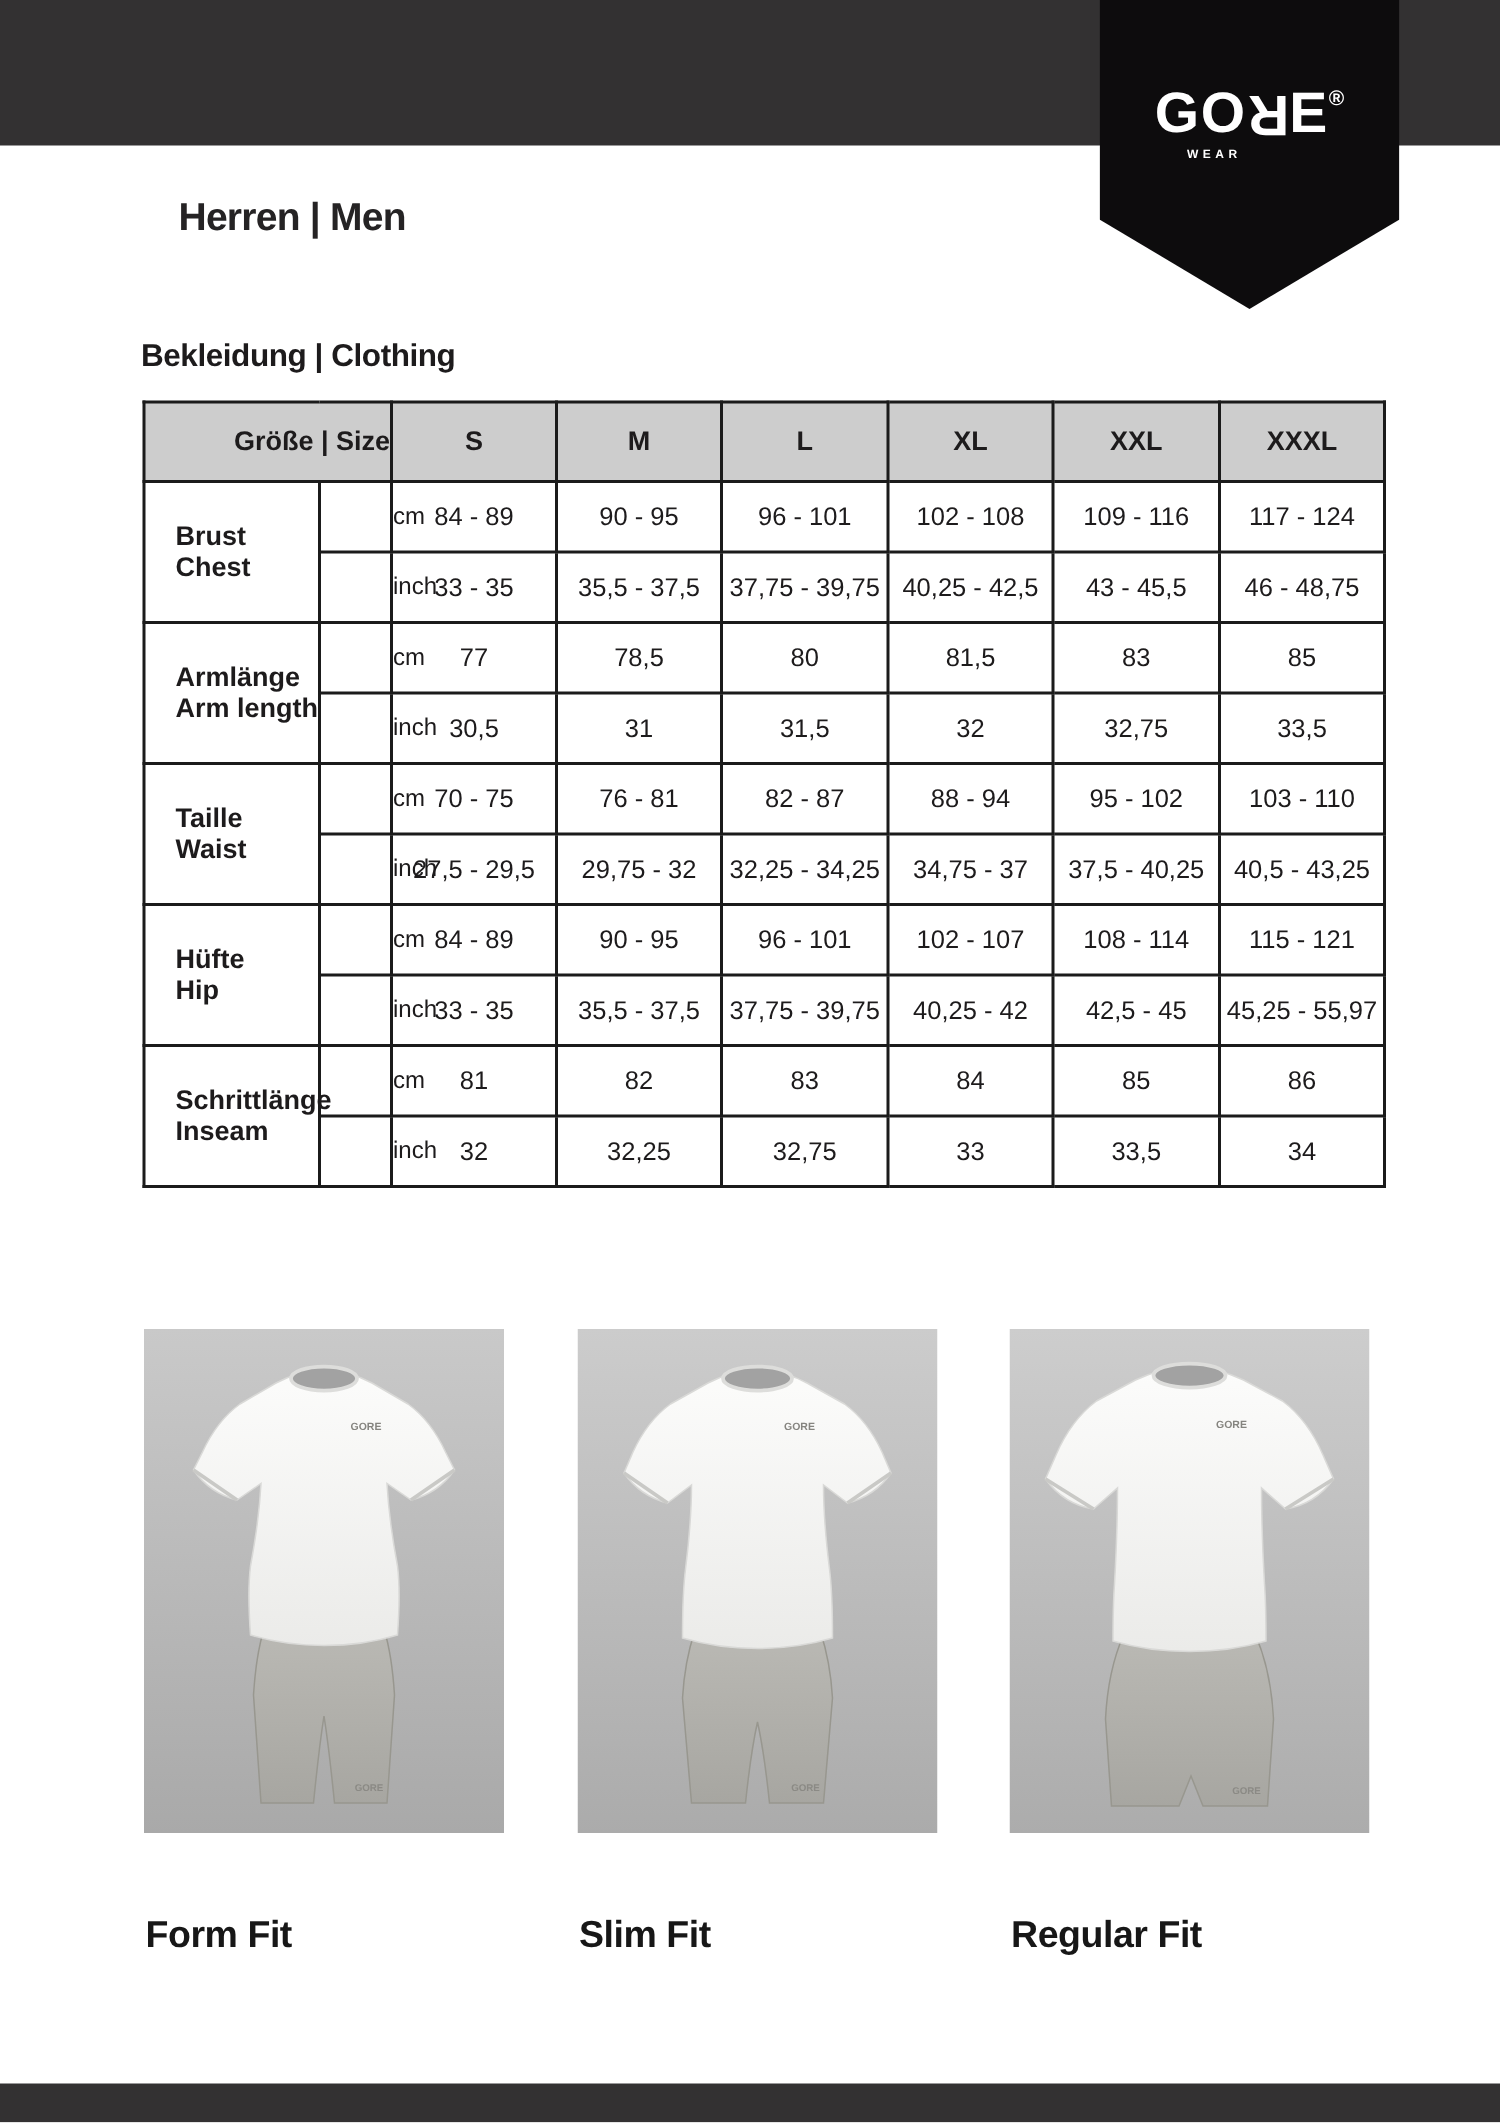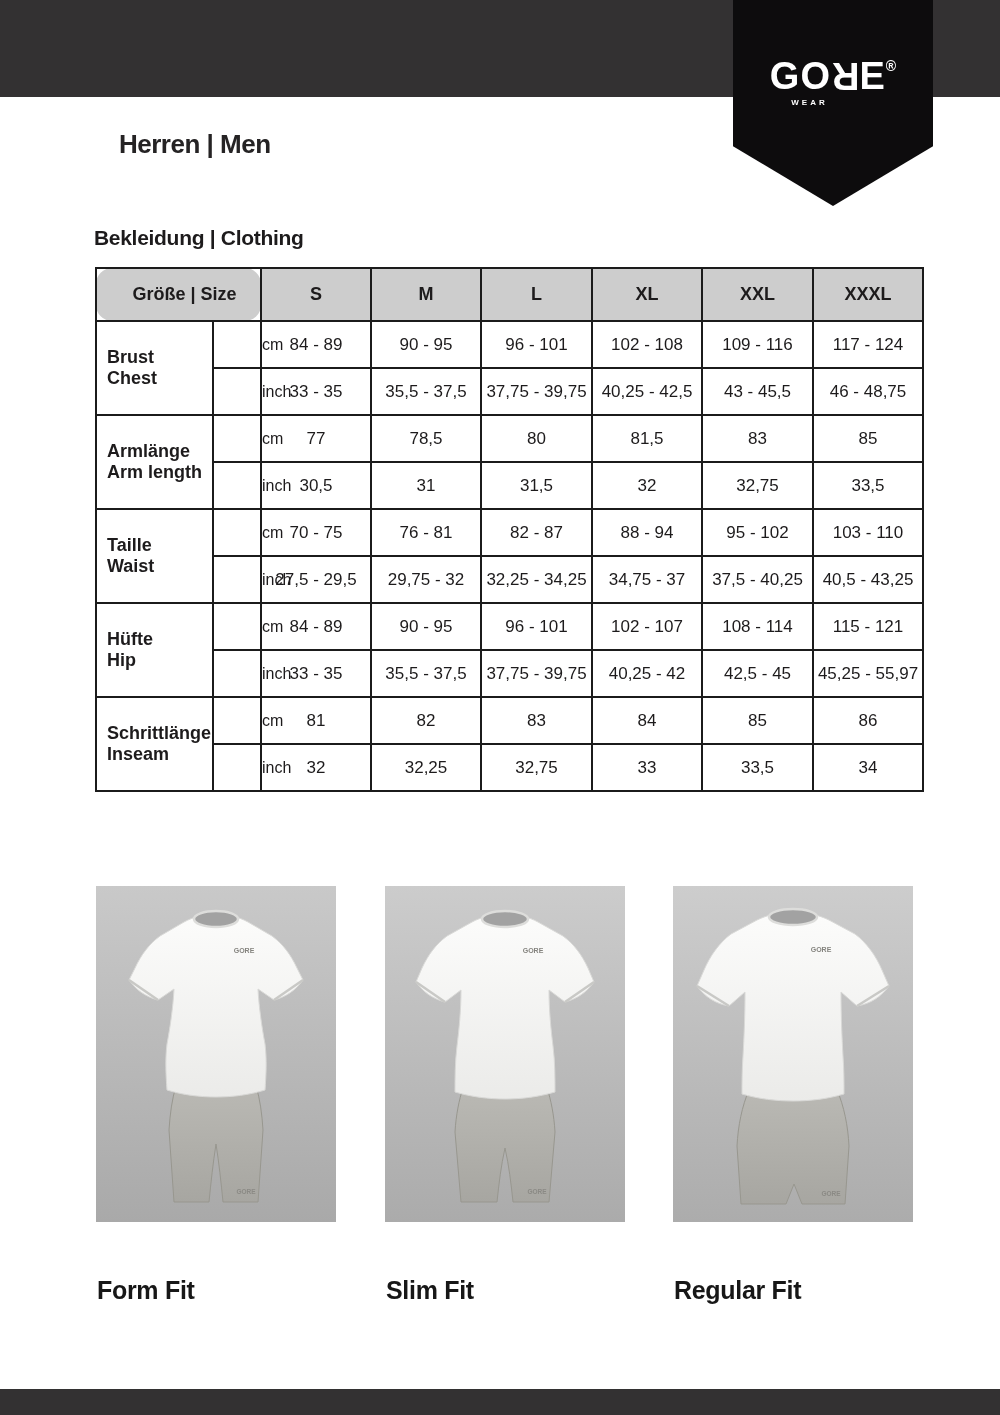--- a/index.html
+++ b/index.html
@@ -25,23 +25,23 @@
 
   
   .section-heading { position:absolute; left:94px; top:226px; font-size:21px; font-weight:bold; color:#1d1b1c;
                      letter-spacing:-0.3px; }
 
   
   table.size-table { position:absolute; left:95px; top:267px; width:827px; border-collapse:collapse; table-layout:fixed; }
   .size-table th, .size-table td { border:2px solid #1b1b1b; }
   .size-table thead tr { height:53px; }
   .size-table thead th { background:#cdcdcd; font-size:18px; font-weight:bold; color:#1d1b1c; text-align:center; }
-  .size-table thead th.corner { text-align:center; padding-left:12px;border-radius:16px; }
+  .size-table thead th.corner { text-align:right; padding-left:12px; }
   .size-table tbody tr { height:47px; }
-  .size-table tbody th.rowlabel { background:#ffffff; text-align:left; padding-left:10px; font-size:18px;
+  .size-table tbody th.rowlabel { background:#ffffff; text-align:left; padding-left:20px; font-size:18px;
                                   font-weight:bold; line-height:21px; }
   .size-table tbody td { background:#ffffff; text-align:center; font-size:17px; font-weight:normal; }
   .size-table tbody td.unit { font-size:16px;padding-left:48px; }
 
   
   .photo-card { position:absolute; top:886px; width:240px; height:336px; }
   .photo-card svg { display:block; }
   .fit-label { position:absolute; top:1276px; font-size:25px; font-weight:bold; color:#171717;
                letter-spacing:-0.3px; white-space:nowrap; }
 

